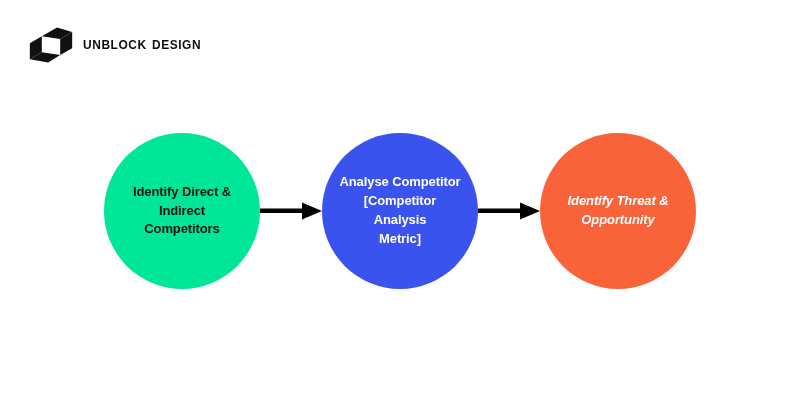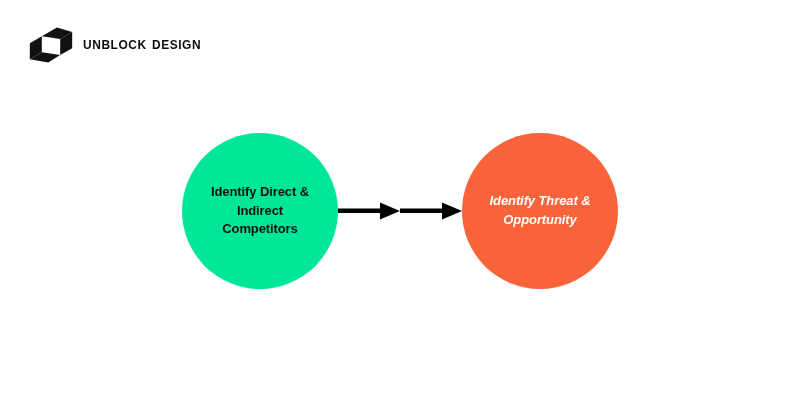--- a/index.html
+++ b/index.html
@@ -124,20 +124,25 @@
 Competitors</div>
   </div>
 
   <div class="connector">
     <svg width="62" height="22" viewBox="0 0 62 22" xmlns="http://www.w3.org/2000/svg" aria-hidden="true">
       <rect x="0" y="8.5" width="46" height="4.5" fill="#000000"></rect>
       <polygon points="42,2.5 62,11 42,19.5" fill="#000000"></polygon>
     </svg>
   </div>
 
+  <div class="node" id="node-1" style="background: rgb(58, 82, 238);">
+    <div class="node-label" style="color: rgb(255, 255, 255);">Analyse Competitor
+[Competitor Analysis
+Metric]</div>
+  </div>
 
   <div class="connector">
     <svg width="62" height="22" viewBox="0 0 62 22" xmlns="http://www.w3.org/2000/svg" aria-hidden="true">
       <rect x="0" y="8.5" width="46" height="4.5" fill="#000000"></rect>
       <polygon points="42,2.5 62,11 42,19.5" fill="#000000"></polygon>
     </svg>
   </div>
 
   <div class="node" id="node-2" style="background: rgb(249, 99, 58);">
     <div class="node-label" style="color: rgb(255, 255, 255); font-style: italic;">Identify Threat &amp;

